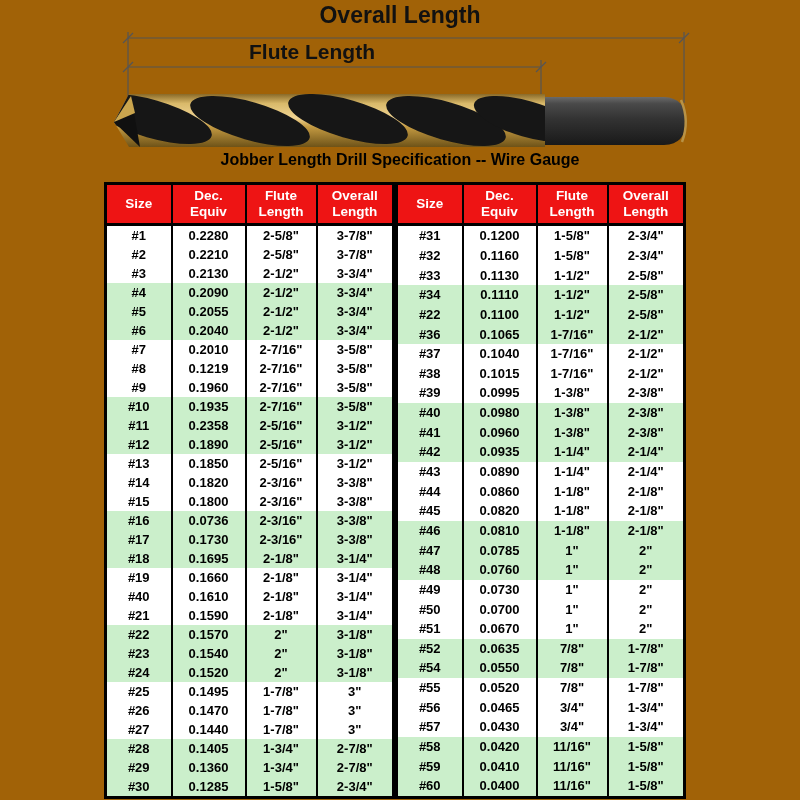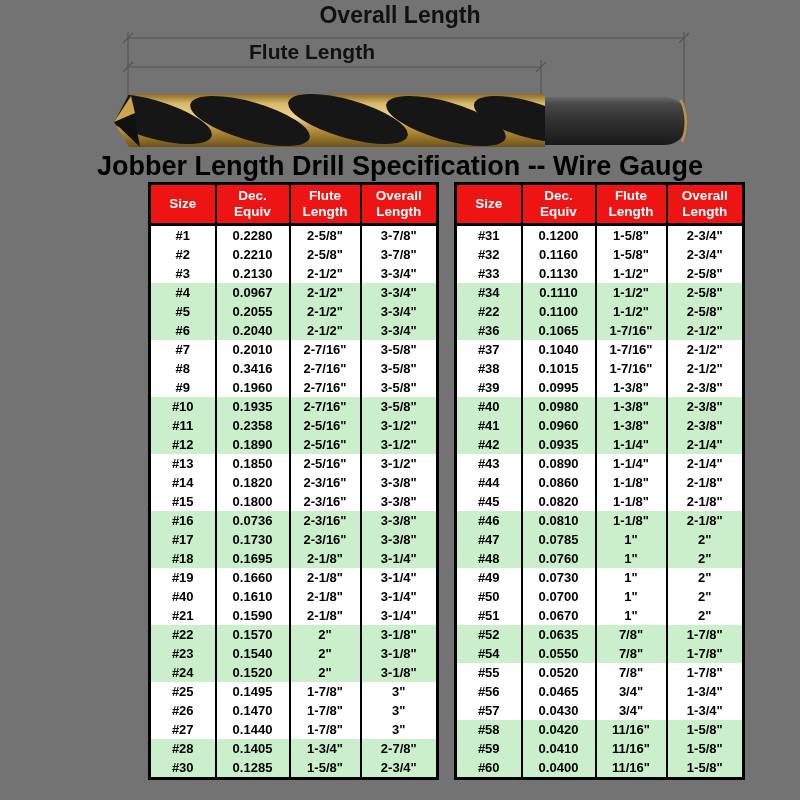--- a/index.html
+++ b/index.html
@@ -1,24 +1,24 @@
 <!DOCTYPE html>
 <html style="--header-bg: #EE1414; --header-text: #FFFFFF; --row-green: #CBEFCB; --row-white: #FFFFFF; --border: #000000; --dim-line: #555555; --drill-gold: #C9A14E; --drill-dark: #1A1A1A; --shank-gray: #2F2F2F;"><head>
 <meta charset="utf-8">
 <style>
   html,body{margin:0;padding:0;background:#fff;}
-  .stage{position:relative;width:800px;height:800px;background:#737373;overflow:hidden;
+  .stage{position:relative;width:800px;height:800px;background:#a16207;overflow:hidden;
          font-family:"Liberation Sans",sans-serif;color:#000;}
   .dim-label{position:absolute;font-weight:bold;color:#111;text-align:center;}
   .overall-label{left:0;width:800px;top:2px;font-size:23px;}
   .flute-label{left:100px;width:424px;top:40px;font-size:21px;}
   .diagram-svg{position:absolute;left:0;top:0;}
   .page-title{position:absolute;left:0;top:151px;width:800px;text-align:center;
-              font-size:27px;font-weight:bold;}
-  .tables{position:absolute;left:104px;top:182px;display:flex;gap:15px;margin-left:44px;}
+              font-size:16px;font-weight:bold;}
+  .tables{position:absolute;left:104px;top:182px;display:flex;}
   table.spec{border-collapse:collapse;border:3px solid var(--border,#000);
              table-layout:fixed;width:289px;background:var(--row-white,#fff);}
   table.spec th{background:var(--header-bg,#e11);color:var(--header-text,#fff);
                 font-size:13.5px;font-weight:bold;height:36px;line-height:16px;
                 white-space:pre-line;padding:1px 0;border-bottom:3px solid var(--border,#000);}
   table.spec th+th, table.spec td+td{border-left:2px solid var(--border,#000);}
   table.spec td{text-align:center;vertical-align:middle;font-size:13px;font-weight:bold;
                 height:19px;padding:0;line-height:19px;}
   table.spec tr.alt td{background:var(--row-green,#cbefcb);}
 </style>
@@ -118,21 +118,21 @@
             <td>3-7/8"</td>
           </tr>
           <tr>
             <td>#3</td>
             <td>0.2130</td>
             <td>2-1/2"</td>
             <td>3-3/4"</td>
           </tr>
           <tr class="alt">
             <td>#4</td>
-            <td>0.0967</td>
+            <td>0.2090</td>
             <td>2-1/2"</td>
             <td>3-3/4"</td>
           </tr>
           <tr class="alt">
             <td>#5</td>
             <td>0.2055</td>
             <td>2-1/2"</td>
             <td>3-3/4"</td>
           </tr>
           <tr class="alt">
@@ -142,21 +142,21 @@
             <td>3-3/4"</td>
           </tr>
           <tr>
             <td>#7</td>
             <td>0.2010</td>
             <td>2-7/16"</td>
             <td>3-5/8"</td>
           </tr>
           <tr>
             <td>#8</td>
-            <td>0.3416</td>
+            <td>0.1219</td>
             <td>2-7/16"</td>
             <td>3-5/8"</td>
           </tr>
           <tr>
             <td>#9</td>
             <td>0.1960</td>
             <td>2-7/16"</td>
             <td>3-5/8"</td>
           </tr>
           <tr class="alt">
@@ -263,20 +263,26 @@
           </tr>
           <tr>
             <td>#27</td>
             <td>0.1440</td>
             <td>1-7/8"</td>
             <td>3"</td>
           </tr>
           <tr class="alt">
             <td>#28</td>
             <td>0.1405</td>
+            <td>1-3/4"</td>
+            <td>2-7/8"</td>
+          </tr>
+          <tr class="alt">
+            <td>#29</td>
+            <td>0.1360</td>
             <td>1-3/4"</td>
             <td>2-7/8"</td>
           </tr>
           <tr class="alt">
             <td>#30</td>
             <td>0.1285</td>
             <td>1-5/8"</td>
             <td>2-3/4"</td>
           </tr>
         </tbody>

